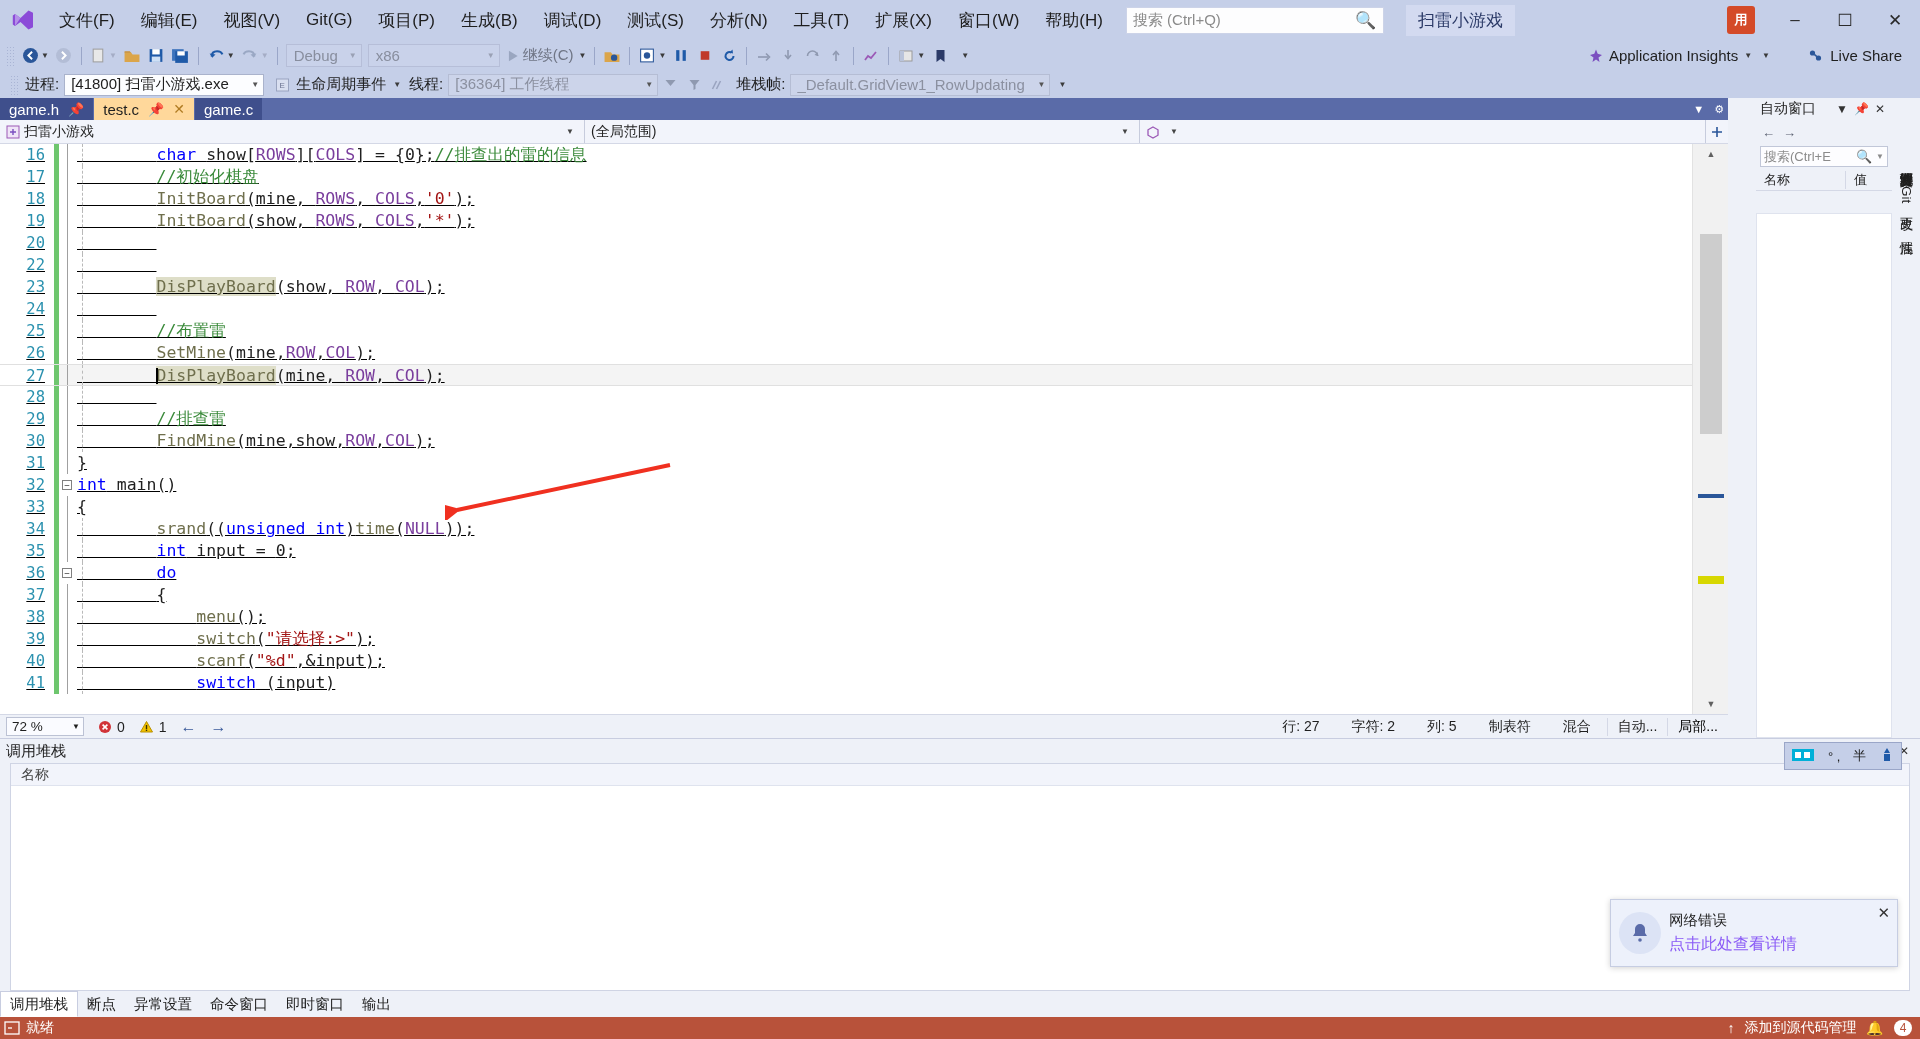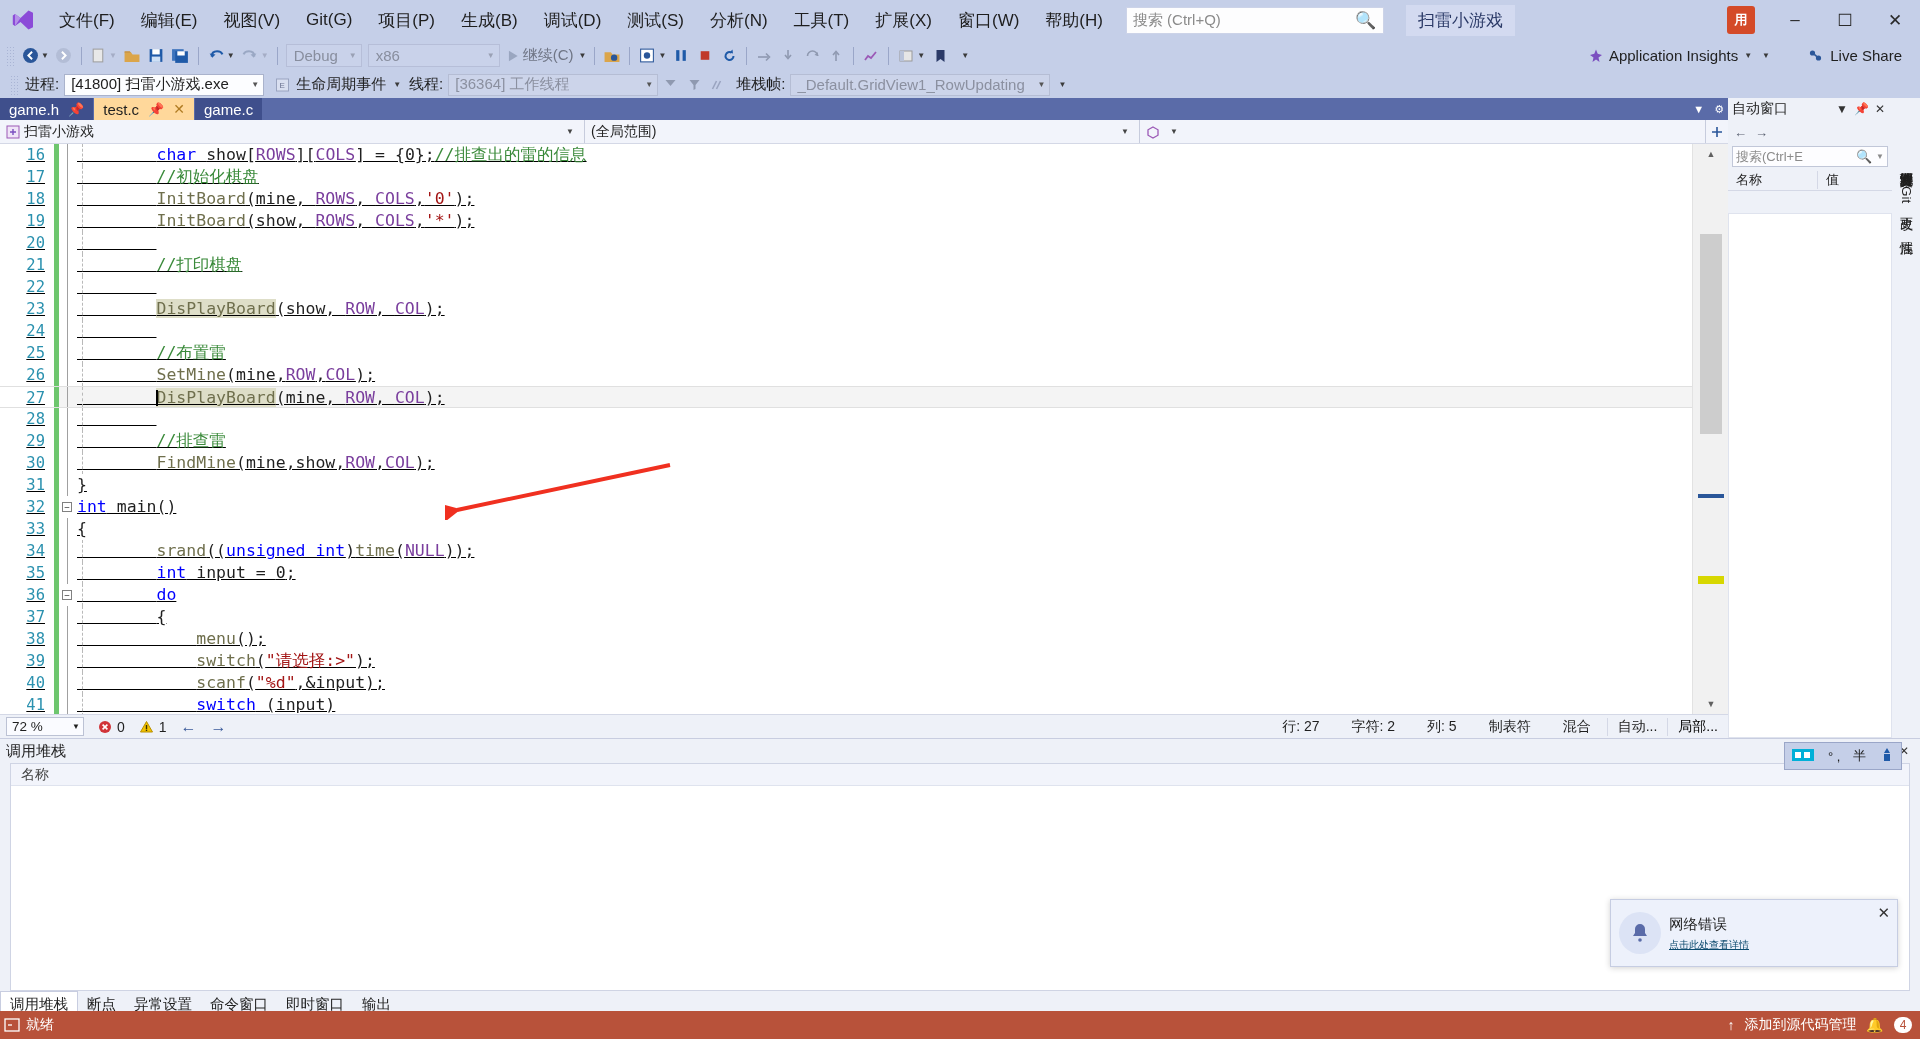--- a/index.html
+++ b/index.html
@@ -185,21 +185,21 @@
     font-size: 13.5px;
   }
   #zoomsel .zc { margin-left: auto; font-size: 8px; }
   .errchip { display: flex; align-items: center; margin-left: 14px; gap: 5px; font-size: 14px; }
   .navarrow { margin-left: 14px; font-size: 16px; color: #3a5a9a; }
   #edfootright { margin-left: auto; display: flex; align-items: center; gap: 0; }
   .ffield { padding: 0 16px; white-space: nowrap; }
   .autowin-lbl { padding: 0 10px; border-left: 1px solid #d4d8e6; }
 
   
-  #rightpanel { position: absolute; right: 28px; top: 0; width: 164px; height: 640px; background: #eef1f8; }
+  #rightpanel { position: absolute; right: 28px; top: 0; width: 136px; height: 640px; background: #eef1f8; }
   #rpHeader {
     height: 22px; display: flex; align-items: center; padding: 0 4px;
     font-size: 14px; color: #1f1f1f; background: #eef1f8;
   }
   #rpHeader .rptitle { flex: 1; white-space: nowrap; }
   #rpHeader .rpi { font-size: 12px; padding: 0 3px; color: #333; }
   #rpToolbar { height: 24px; display: flex; align-items: center; gap: 8px; padding: 0 6px; font-size: 13px; color: #5a6070; }
   #rpSearch {
     height: 21px; margin: 2px 4px; background: #fdfdff; border: 1px solid #c1c7d8;
     display: flex; align-items: center; padding: 0 3px; font-size: 13px; color: #8b8b8b;
@@ -257,28 +257,28 @@
     position: absolute; right: 22px; bottom: 50px; width: 288px; height: 68px;
     background: #edf1fb; border: 1px solid #c6cde2; display: flex; align-items: center;
     padding: 0 8px; box-shadow: 0 1px 6px rgba(0,0,0,.18);
   }
   #toastIcon {
     width: 42px; height: 42px; border-radius: 50%; background: #dce3f5;
     display: flex; align-items: center; justify-content: center; flex: none; margin-right: 8px;
   }
   #toastBody { flex: 1; }
   #toastTitle { font-size: 14.5px; color: #1f1f1f; margin-bottom: 4px; }
-  #toastMsg { font-size: 10px; color: #0c4a6e; text-decoration: underline; }
+  #toastMsg { font-size: 16px; color: #8b5cf6; }
   #toastClose { position: absolute; right: 7px; top: 4px; font-size: 15px; color: #333; cursor: default; }
 
   
   #statusbar {
     position: absolute; left: 0; right: 0; bottom: 0; height: 22px;
     background: #b8523a; color: #fff; display: flex; align-items: center;
-    font-size: 14px; padding: 14px 4px;
+    font-size: 14px; padding: 8px 4px;
   }
   #statusbar .sleft { display: flex; align-items: center; gap: 6px; }
   #statusbar .sright { margin-left: auto; display: flex; align-items: center; gap: 10px; padding-right: 4px; }
   .sbadge {
     background: #ffffff; color: #b8523a; border-radius: 9px; min-width: 18px; height: 16px;
     display: inline-flex; align-items: center; justify-content: center; font-size: 12px; padding: 0 5px;
   }
 
   
   #redarrow { position: absolute; left: 445px; top: 362px; pointer-events: none; }
@@ -626,21 +626,20 @@
       </div>
     </div>
 
     <div id="editor">
       <div id="codearea">
           <div class="cl"><div class="gut">16</div><div class="changebar"></div><div class="fold"><div class="foldline"></div></div><div class="ctext" style="position: relative;"><span>        </span><span class="dashv"></span><span class="k">char </span><span class="op">show[</span><span class="km">ROWS</span><span class="op">][</span><span class="km">COLS</span><span class="op">] = {</span><span class="num">0</span><span class="op">};</span><span class="cm">//排查出的雷的信息</span></div></div>
           <div class="cl"><div class="gut">17</div><div class="changebar"></div><div class="fold"><div class="foldline"></div></div><div class="ctext" style="position: relative;"><span>        </span><span class="dashv"></span><span class="cm">//初始化棋盘</span></div></div>
           <div class="cl"><div class="gut">18</div><div class="changebar"></div><div class="fold"><div class="foldline"></div></div><div class="ctext" style="position: relative;"><span>        </span><span class="dashv"></span><span class="fn">InitBoard</span><span class="op">(mine, </span><span class="km">ROWS</span><span class="op">, </span><span class="km">COLS</span><span class="op">,</span><span class="st">'0'</span><span class="op">);</span></div></div>
           <div class="cl"><div class="gut">19</div><div class="changebar"></div><div class="fold"><div class="foldline"></div></div><div class="ctext" style="position: relative;"><span>        </span><span class="dashv"></span><span class="fn">InitBoard</span><span class="op">(show, </span><span class="km">ROWS</span><span class="op">, </span><span class="km">COLS</span><span class="op">,</span><span class="st">'*'</span><span class="op">);</span></div></div>
           <div class="cl"><div class="gut">20</div><div class="changebar"></div><div class="fold"><div class="foldline"></div></div><div class="ctext" style="position: relative;"><span>        </span><span class="dashv"></span></div></div>
-          <div class="cl"><div class="gut">21</div><div class="changebar"></div><div class="fold"><div class="foldline"></div></div><div class="ctext" style="position: relative;"><span>        </span><span class="dashv"></span><span class="cm">//打印棋盘</span></div></div>
           <div class="cl"><div class="gut">22</div><div class="changebar"></div><div class="fold"><div class="foldline"></div></div><div class="ctext" style="position: relative;"><span>        </span><span class="dashv"></span></div></div>
           <div class="cl"><div class="gut">23</div><div class="changebar"></div><div class="fold"><div class="foldline"></div></div><div class="ctext" style="position: relative;"><span>        </span><span class="dashv"></span><span class="fn hl">DisPlayBoard</span><span class="op">(show, </span><span class="km">ROW</span><span class="op">, </span><span class="km">COL</span><span class="op">);</span></div></div>
           <div class="cl"><div class="gut">24</div><div class="changebar"></div><div class="fold"><div class="foldline"></div></div><div class="ctext" style="position: relative;"><span>        </span><span class="dashv"></span></div></div>
           <div class="cl"><div class="gut">25</div><div class="changebar"></div><div class="fold"><div class="foldline"></div></div><div class="ctext" style="position: relative;"><span>        </span><span class="dashv"></span><span class="cm">//布置雷</span></div></div>
           <div class="cl"><div class="gut">26</div><div class="changebar"></div><div class="fold"><div class="foldline"></div></div><div class="ctext" style="position: relative;"><span>        </span><span class="dashv"></span><span class="fn">SetMine</span><span class="op">(mine,</span><span class="km">ROW</span><span class="op">,</span><span class="km">COL</span><span class="op">);</span></div></div>
           <div class="cl cur"><div class="gut">27</div><div class="changebar"></div><div class="fold"><div class="foldline"></div></div><div class="ctext" style="position: relative;"><span>        </span><span class="dashv"></span><span class="fn hl">DisPlayBoard</span><span class="op">(mine, </span><span class="km">ROW</span><span class="op">, </span><span class="km">COL</span><span class="op">);</span><span class="caretbar" style="left: 79.2px;"></span></div></div>
           <div class="cl"><div class="gut">28</div><div class="changebar"></div><div class="fold"><div class="foldline"></div></div><div class="ctext" style="position: relative;"><span>        </span><span class="dashv"></span></div></div>
           <div class="cl"><div class="gut">29</div><div class="changebar"></div><div class="fold"><div class="foldline"></div></div><div class="ctext" style="position: relative;"><span>        </span><span class="dashv"></span><span class="cm">//排查雷</span></div></div>
           <div class="cl"><div class="gut">30</div><div class="changebar"></div><div class="fold"><div class="foldline"></div></div><div class="ctext" style="position: relative;"><span>        </span><span class="dashv"></span><span class="fn">FindMine</span><span class="op">(mine,show,</span><span class="km">ROW</span><span class="op">,</span><span class="km">COL</span><span class="op">);</span></div></div>
           <div class="cl"><div class="gut">31</div><div class="changebar"></div><div class="fold"><div class="foldline"></div></div><div class="ctext" style="position: relative;"><span></span><span class="op">}</span></div></div>

